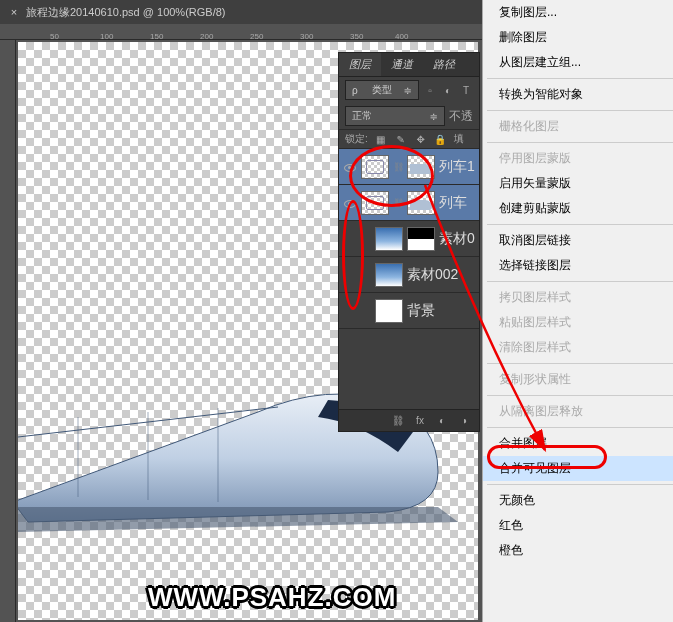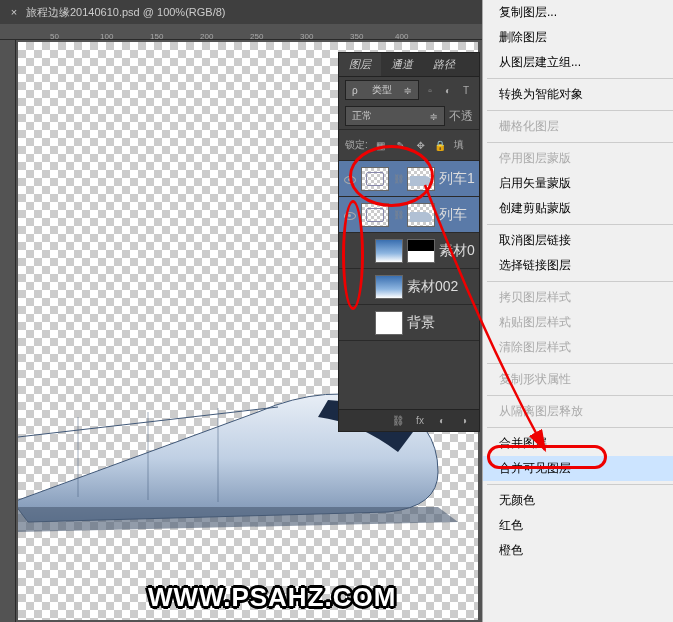--- a/index.html
+++ b/index.html
@@ -23,21 +23,21 @@
 .watermark { position: absolute; left: 90px; top: 540px; font-size: 26px; font-weight: 900; color: #fff; 
   text-shadow: -2px -2px 0 #000, 2px -2px 0 #000, -2px 2px 0 #000, 2px 2px 0 #000, -3px 0 0 #000, 3px 0 0 #000, 0 -3px 0 #000, 0 3px 0 #000; letter-spacing: 1px; font-family: Arial, sans-serif; padding-left: 40px; }
 
 .layers-panel { position: absolute; left: 338px; top: 52px; width: 142px; height: 380px; background: #3f3f3f; border: 1px solid #222; z-index: 10; }
 .panel-tabs { height: 24px; background: #343434; display: flex; border-bottom: 1px solid #222; }
 .panel-tab { padding: 4px 10px; color: #ccc; font-size: 11px; cursor: pointer; font-style: italic; }
 .panel-tab.active { background: #3f3f3f; }
 .panel-row { height: 26px; display: flex; align-items: center; padding: 0 6px; gap: 4px; }
 .dropdown { background: #535353; color: #ccc; font-size: 10px; padding: 2px 6px; border: 1px solid #222; flex: 1; display: flex; align-items: center; justify-content: space-between; }
 .tiny-icon { width: 14px; height: 14px; display: inline-flex; align-items: center; justify-content: center; color: #aaa; font-size: 10px; }
-.lock-row { height: 32px; display: flex; align-items: center; padding: 0 6px; gap: 6px; color: #aaa; font-size: 10px; border-top: 1px solid #2a2a2a; border-bottom: 1px solid #2a2a2a; }
+.lock-row { height: 20px; display: flex; align-items: center; padding: 0 6px; gap: 6px; color: #aaa; font-size: 10px; border-top: 1px solid #2a2a2a; border-bottom: 1px solid #2a2a2a; }
 .layer-list { }
 .layer-item { height: 36px; display: flex; align-items: center; border-bottom: 1px solid #2a2a2a; padding: 0 4px; gap: 4px; }
 .layer-item.selected { background: #5a7aa8; }
 .eye-col { width: 14px; text-align: center; }
 .eye-col .eye { width: 12px; height: 8px; border: 1px solid #aaa; border-radius: 50%; display: inline-block; position: relative; }
 .eye-col .eye::after { content: ''; width: 3px; height: 3px; background: #aaa; border-radius: 50%; position: absolute; left: 3px; top: 1px; }
 .link-col { width: 10px; color: #888; font-size: 9px; }
 .thumb { width: 28px; height: 24px; background: #fff; border: 1px solid #666; display: inline-block; position: relative; overflow: hidden; }
 .thumb.checker { background-image: linear-gradient(45deg,#ccc 25%,transparent 25%),linear-gradient(-45deg,#ccc 25%,transparent 25%),linear-gradient(45deg,transparent 75%,#ccc 75%),linear-gradient(-45deg,transparent 75%,#ccc 75%); background-size: 6px 6px; background-position: 0 0,0 3px,3px -3px,-3px 0; background-color: #fff; }
 .thumb.sky { background: linear-gradient(#3a6fb0,#8db5e0 60%,#fff); }

